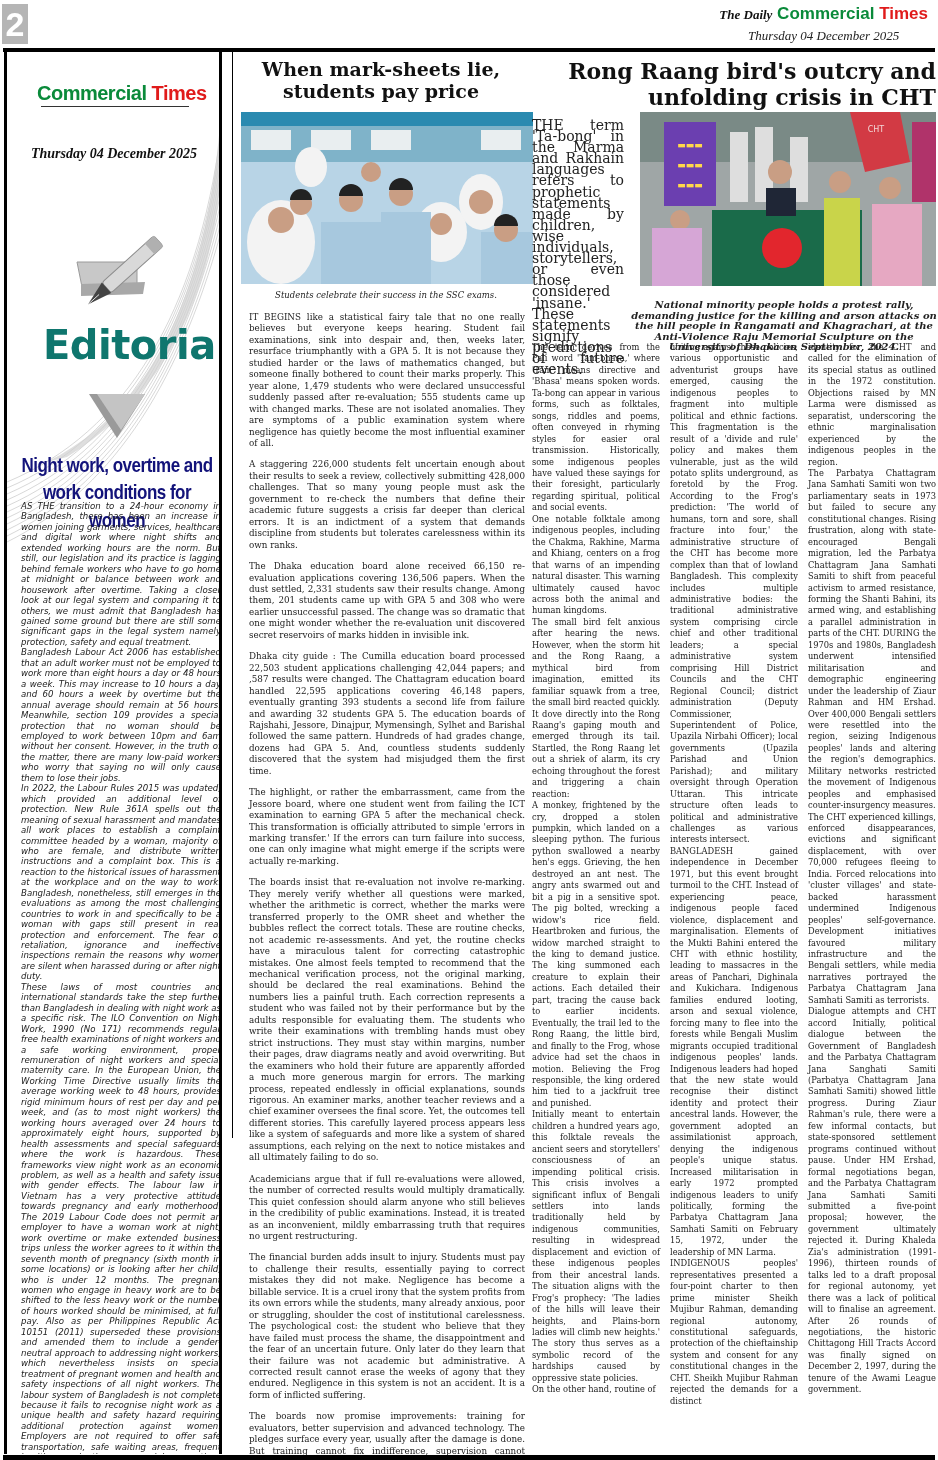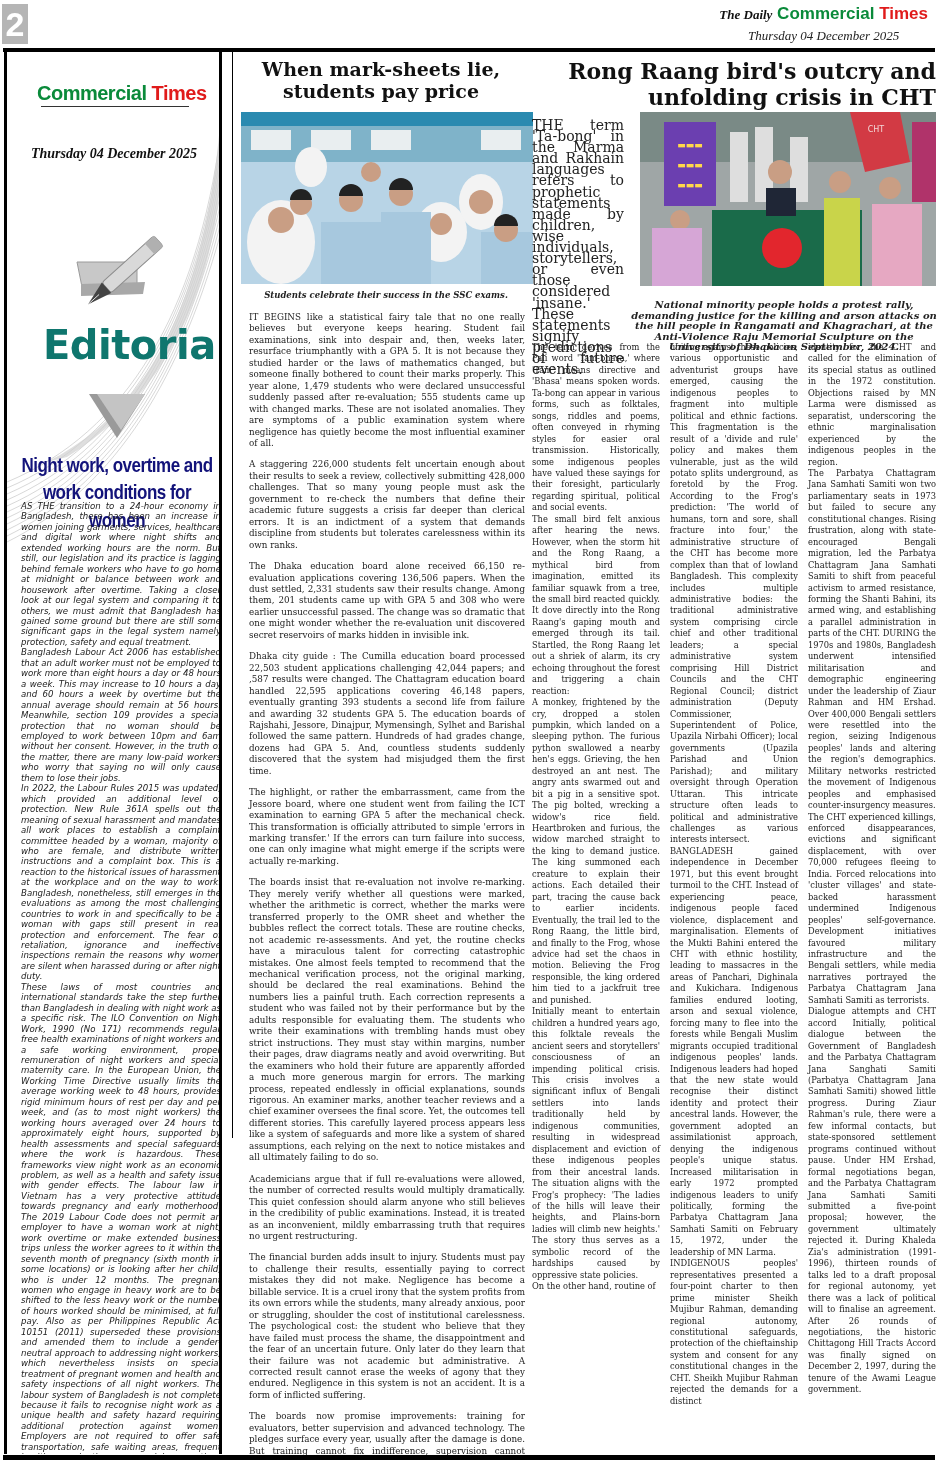--- a/index.html
+++ b/index.html
@@ -24,21 +24,21 @@
   .editorial-word { position: absolute; left: 36px; top: 270px; font-family: "DejaVu Sans", sans-serif; font-weight: bold; font-size: 40px; color: #0f766e; letter-spacing: -0.5px; text-align: right; }
   .arrow-down { position: absolute; left: 80px; top: 340px; }
   .side-headline { position: absolute; left: 12px; top: 400px; width: 196px; text-align: center; font-family: "Liberation Sans", sans-serif; font-weight: bold; font-size: 17px; line-height: 24px; color: #13137a; letter-spacing: -0.5px; transform: scaleY(1.15); transform-origin: top; }
   .side-body { position: absolute; left: 14px; top: 449px; width: 200px; font-family: "DejaVu Sans", sans-serif; font-style: italic; font-size: 8.6px; line-height: 10.45px; color: #222; text-align: justify; }
   .side-body p { margin: 0; }
 
   
   .mid { position: absolute; left: 232px; top: 52px; width: 296px; height: 1086px; border-left: 1px solid #000; box-sizing: border-box; }
   .mid-headline { position: absolute; left: 0; top: 6px; width: 296px; text-align: center; font-family: "DejaVu Serif", serif; font-weight: bold; font-size: 19px; line-height: 22px; color: #111; }
   .mid-photo { position: absolute; left: 8px; top: 60px; width: 292px; height: 172px; overflow: hidden; background: #d6e6ef; }
-  .mid-caption { position: absolute; left: 6px; top: 238px; width: 294px; text-align: center; font-family: "DejaVu Serif", serif; font-weight: bold; font-style: italic; font-size: 8.5px; color: #222; }
+  .mid-caption { position: absolute; left: 6px; top: 238px; width: 294px; text-align: center; font-family: "DejaVu Serif", serif; font-weight: normal; font-style: italic; font-size: 8.5px; color: #222; }
   .mid-body { position: absolute; left: 6px; top: 250px; width: 296px; font-family: "DejaVu Serif", serif; font-size: 8.75px; line-height: 11.45px; color: #222; text-align: justify; }
   .mid-body p { margin: 10px; }
 
   
   .right { position: absolute; left: 532px; top: 52px; width: 404px; height: 1402px; }
   .right-headline { position: absolute; left: 30px; top: 6px; width: 374px; text-align: right; font-family: "DejaVu Serif", serif; font-weight: bold; font-size: 22px; line-height: 26px; color: #111; }
   .right-photo { position: absolute; left: 108px; top: 60px; width: 296px; height: 174px; overflow: hidden; background: #b8c0c4; }
   .right-caption { position: absolute; left: 98px; top: 248px; width: 308px; text-align: center; font-family: "DejaVu Serif", serif; font-weight: bold; font-style: italic; font-size: 10px; line-height: 10.5px; color: #222; }
   .right-intro { position: absolute; left: 0; top: 68px; width: 92px; font-family: "DejaVu Serif", serif; font-size: 14px; line-height: 11.1px; color: #222; text-align: justify; }
   .right-cols { position: absolute; left: 0; top: 290px; width: 404px; display: flex; gap: 10px; }
@@ -197,20 +197,21 @@
       <rect x="184" y="86" width="36" height="88" fill="#c9d44a"></rect>
       <rect x="232" y="92" width="50" height="82" fill="#e6a8c2"></rect>
       <rect x="12" y="116" width="50" height="58" fill="#d6a6d6"></rect>
     </svg>
   </div>
   <div class="right-caption">National minority people holds a protest rally, demanding justice for the killing and arson attacks on the hill people in Rangamati and Khagrachari, at the Anti-Violence Raju Memorial Sculpture on the University of Dhaka on September, 2024.</div>
 
   <div class="right-cols">
     <div class="rcol first">
       <p>The term derives from the Pali word 'Tam-bhasa,' where 'Tam' means directive and 'Bhasa' means spoken words. Ta-bong can appear in various forms, such as folktales, songs, riddles and poems, often conveyed in rhyming styles for easier oral transmission. Historically, some indigenous peoples have valued these sayings for their foresight, particularly regarding spiritual, political and social events.</p>
+      <p>One notable folktale among indigenous peoples, including the Chakma, Rakhine, Marma and Khiang, centers on a frog that warns of an impending natural disaster. This warning ultimately caused havoc across both the animal and human kingdoms.</p>
       <p>The small bird felt anxious after hearing the news. However, when the storm hit and the Rong Raang, a mythical bird from imagination, emitted its familiar squawk from a tree, the small bird reacted quickly. It dove directly into the Rong Raang's gaping mouth and emerged through its tail. Startled, the Rong Raang let out a shriek of alarm, its cry echoing throughout the forest and triggering a chain reaction:</p>
       <p>A monkey, frightened by the cry, dropped a stolen pumpkin, which landed on a sleeping python. The furious python swallowed a nearby hen's eggs. Grieving, the hen destroyed an ant nest. The angry ants swarmed out and bit a pig in a sensitive spot. The pig bolted, wrecking a widow's rice field. Heartbroken and furious, the widow marched straight to the king to demand justice. The king summoned each creature to explain their actions. Each detailed their part, tracing the cause back to earlier incidents. Eventually, the trail led to the Rong Raang, the little bird, and finally to the Frog, whose advice had set the chaos in motion. Believing the Frog responsible, the king ordered him tied to a jackfruit tree and punished.</p>
       <p>Initially meant to entertain children a hundred years ago, this folktale reveals the ancient seers and storytellers' consciousness of an impending political crisis. This crisis involves a significant influx of Bengali settlers into lands traditionally held by indigenous communities, resulting in widespread displacement and eviction of these indigenous peoples from their ancestral lands. The situation aligns with the Frog's prophecy: 'The ladies of the hills will leave their heights, and Plains-born ladies will climb new heights.' The story thus serves as a symbolic record of the hardships caused by oppressive state policies.</p>
       <p>On the other hand, routine of</p>
     </div>
     <div class="rcol">
       <p>uniting against these policies, various opportunistic and adventurist groups have emerged, causing the indigenous peoples to fragment into multiple political and ethnic factions. This fragmentation is the result of a 'divide and rule' policy and makes them vulnerable, just as the wild potato splits underground, as foretold by the Frog. According to the Frog's prediction: 'The world of humans, torn and sore, shall fracture into four,' the administrative structure of the CHT has become more complex than that of lowland Bangladesh. This complexity includes multiple administrative bodies: the traditional administrative system comprising circle chief and other traditional leaders; a special administrative system comprising Hill District Councils and the CHT Regional Council; district administration (Deputy Commissioner, Superintendent of Police, Upazila Nirbahi Officer); local governments (Upazila Parishad and Union Parishad); and military oversight through Operation Uttaran. This intricate structure often leads to political and administrative challenges as various interests intersect.</p>
       <p>BANGLADESH gained independence in December 1971, but this event brought turmoil to the CHT. Instead of experiencing peace, indigenous people faced violence, displacement and marginalisation. Elements of the Mukti Bahini entered the CHT with ethnic hostility, leading to massacres in the areas of Panchari, Dighinala and Kukichara. Indigenous families endured looting, arson and sexual violence, forcing many to flee into the forests while Bengali Muslim migrants occupied traditional indigenous peoples' lands. Indigenous leaders had hoped that the new state would recognise their distinct identity and protect their ancestral lands. However, the government adopted an assimilationist approach, denying the indigenous people's unique status. Increased militarisation in early 1972 prompted indigenous leaders to unify politically, forming the Parbatya Chattagram Jana Samhati Samiti on February 15, 1972, under the leadership of MN Larma.</p>
       <p>INDIGENOUS peoples' representatives presented a four-point charter to then prime minister Sheikh Mujibur Rahman, demanding regional autonomy, constitutional safeguards, protection of the chieftainship system and consent for any constitutional changes in the CHT. Sheikh Mujibur Rahman rejected the demands for a distinct</p>
     </div>

